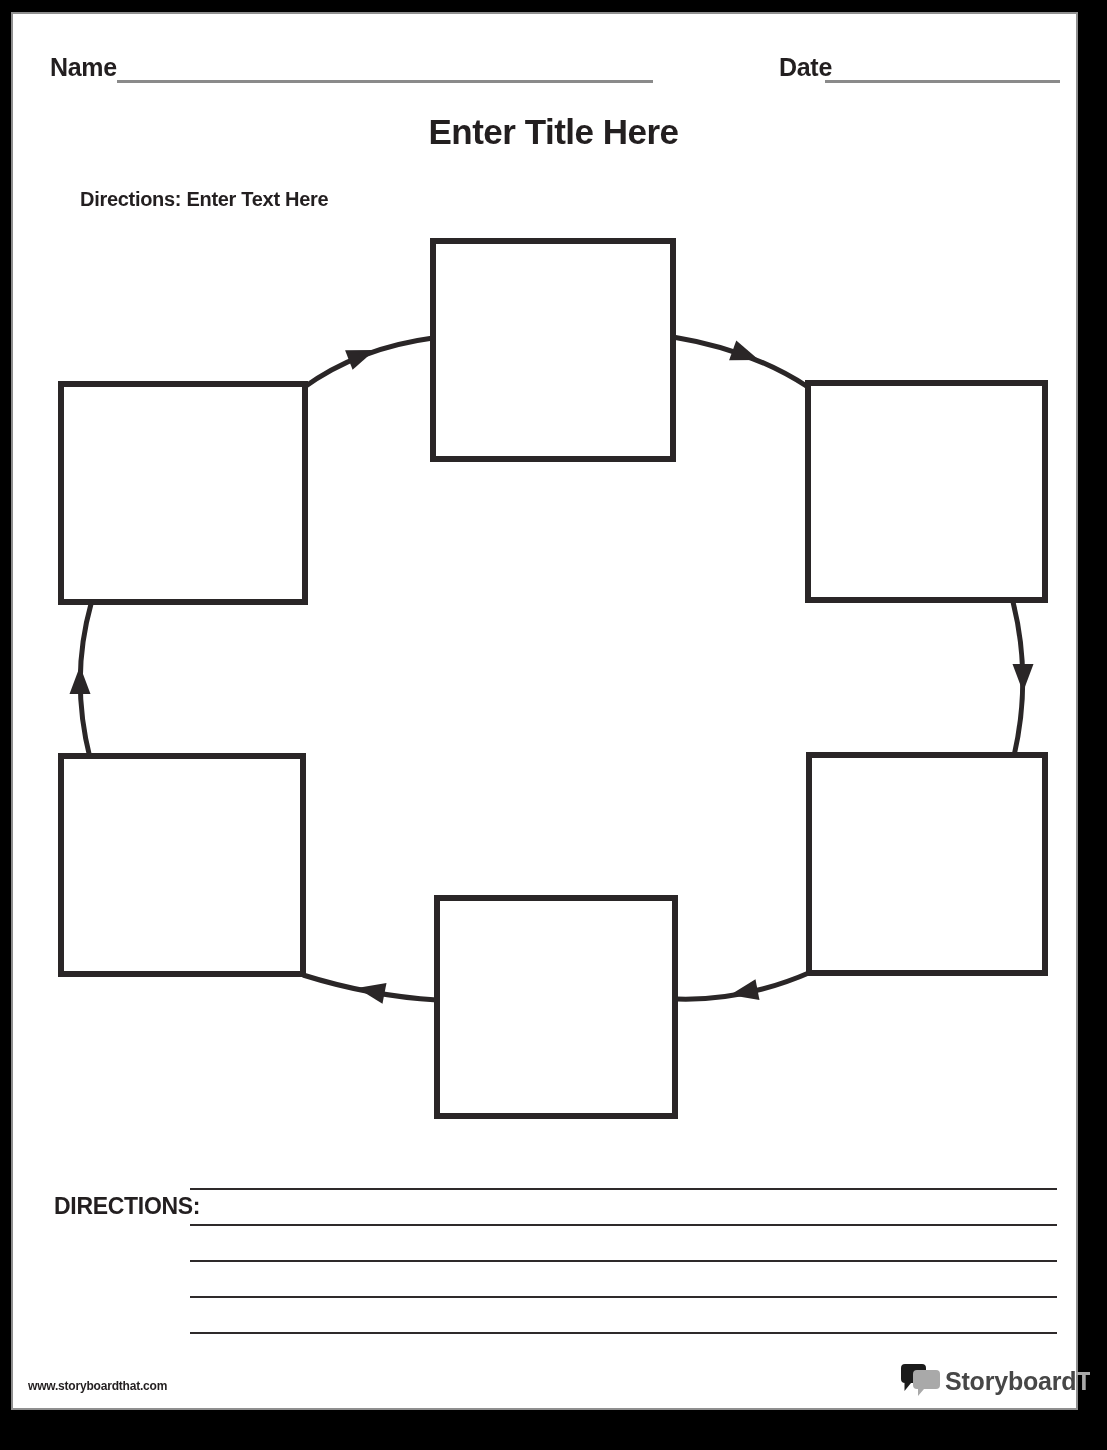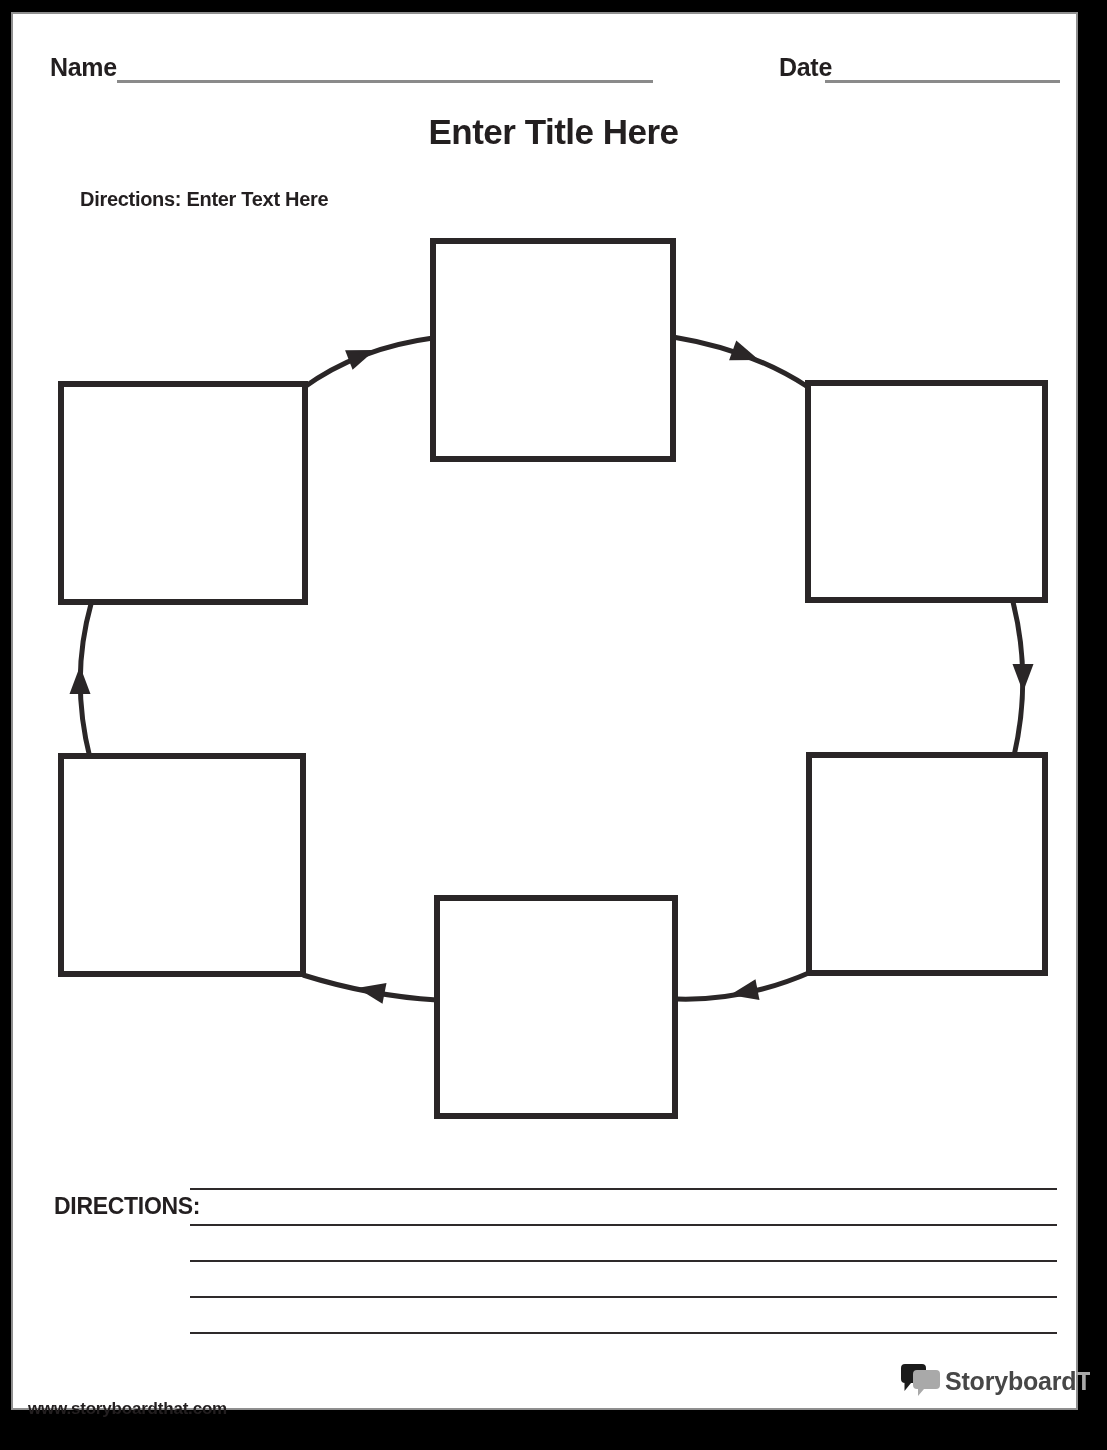--- a/index.html
+++ b/index.html
@@ -11,21 +11,21 @@
   .lbl{font-weight:bold;letter-spacing:-0.3px;}
   .name-label{left:50px;top:53px;font-size:25px;}
   .name-line{left:117px;top:80px;width:536px;height:3px;background:#8a8a8a;}
   .date-label{left:771px;top:53px;font-size:25px;margin-left:8px;}
   .date-line{left:825px;top:80px;width:235px;height:3px;background:#8a8a8a;}
   .page-title{left:0;top:112px;width:1107px;text-align:center;font-size:35px;font-weight:bold;letter-spacing:-0.5px;}
   .directions-top{left:80px;top:188px;font-size:20px;font-weight:bold;letter-spacing:-0.3px;}
   .diagram{left:0;top:0;width:1107px;height:1450px;}
   .directions-label{left:54px;top:1153px;font-size:23px;font-weight:bold;letter-spacing:-0.3px;margin-top:40px;}
   .wline{position:absolute;left:190px;width:867px;height:2px;background:#2e2a2b;}
-  .site-text{left:28px;top:1379px;font-size:17px;font-weight:bold;letter-spacing:-0.2px;margin-top:20px;}
+  .site-text{left:28px;top:1379px;font-size:12px;font-weight:bold;letter-spacing:-0.2px;}
   .logo{left:901px;top:1363px;display:flex;align-items:center;gap:4px;}
   .logo-text{font-size:25px;font-weight:bold;letter-spacing:-0.2px;color:#474747;}
   .logo-text .that{color:#a9a9a9;}
   svg .box{fill:#fff;stroke:#2a2627;stroke-width:6px;}
   svg .arc{fill:none;stroke:#2a2627;stroke-width:5px;}
   svg .head{fill:#2a2627;stroke:none;}
   svg text.boxlabel{font-size:18px;fill:#231f20;text-anchor:middle;}
 </style>
 </head>
 <body>

